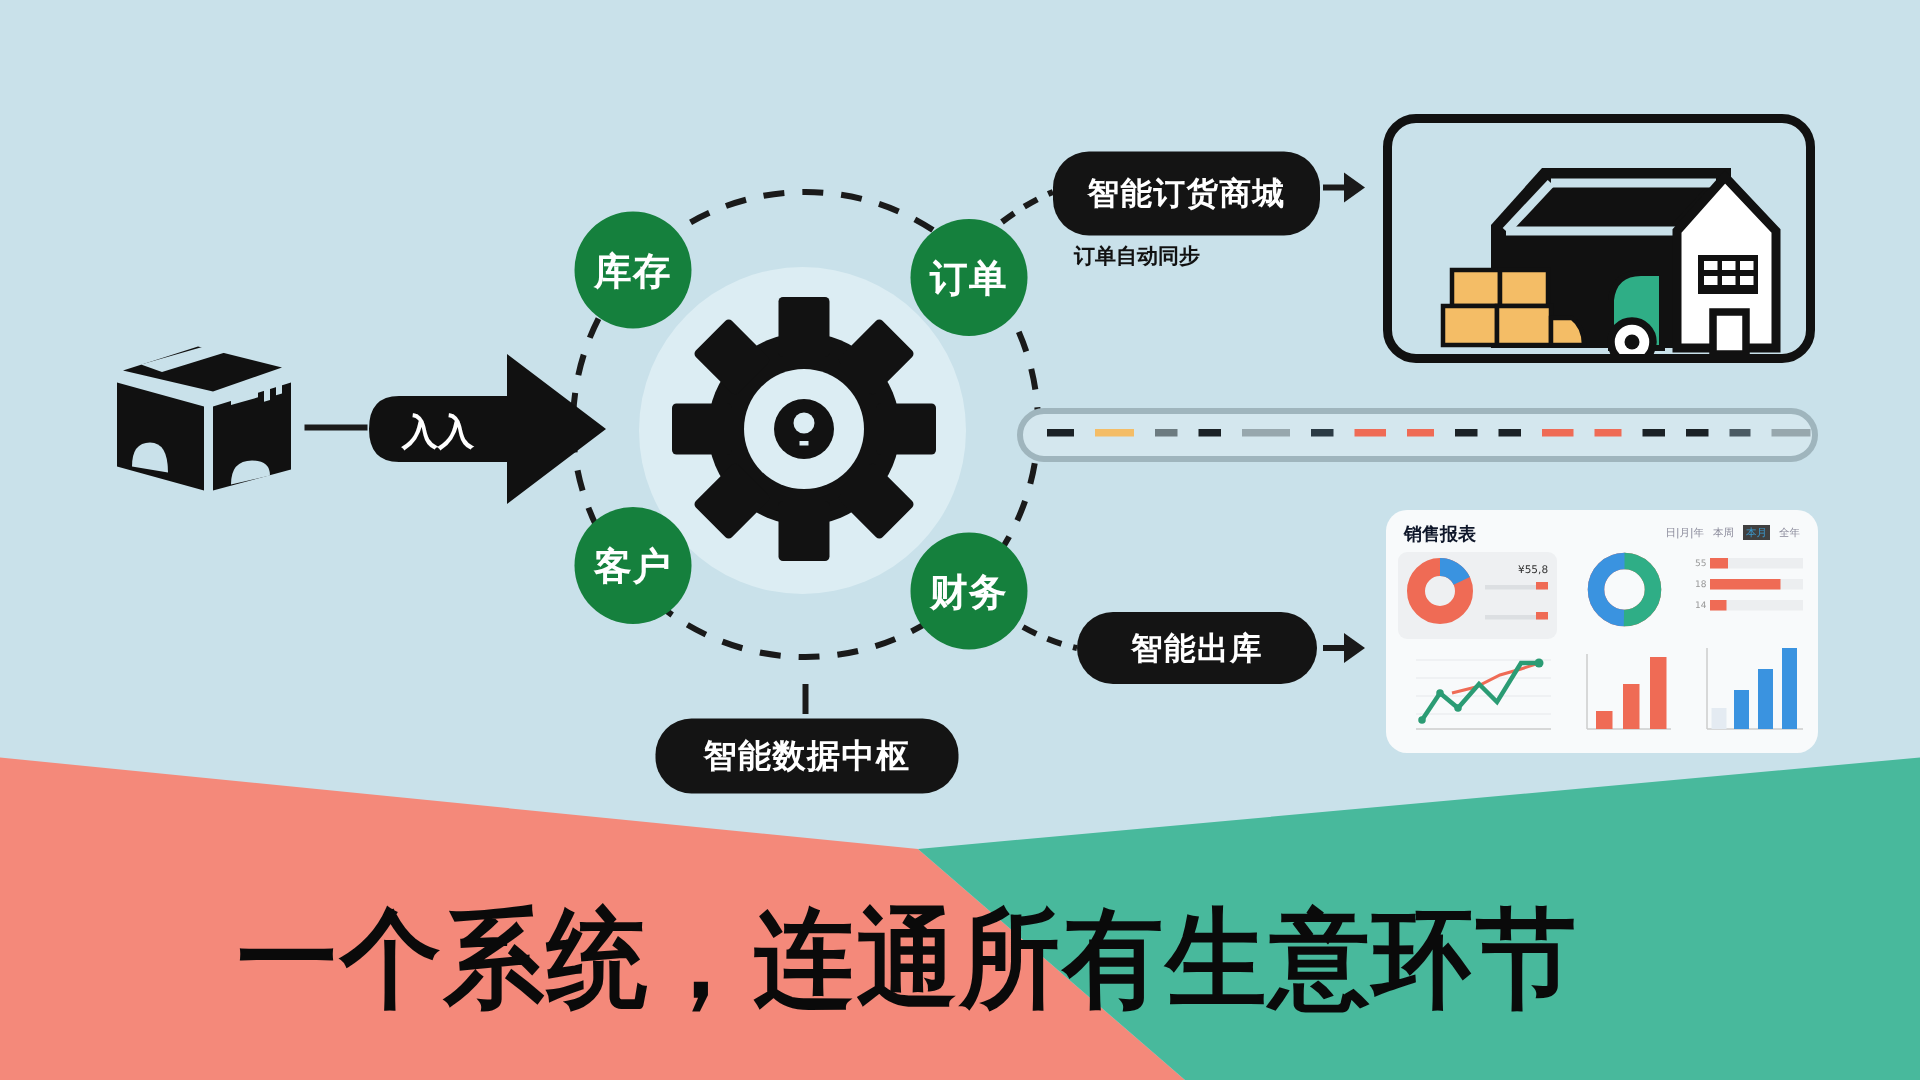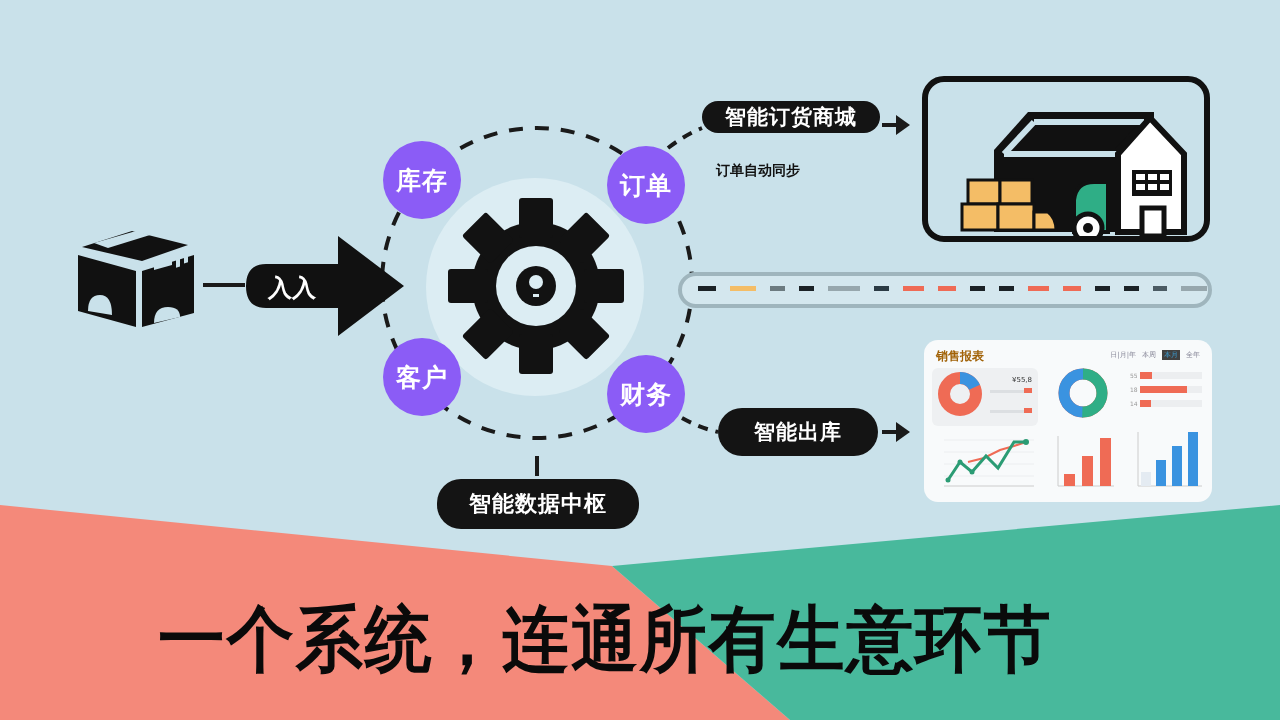--- a/index.html
+++ b/index.html
@@ -1,24 +1,24 @@
 <!DOCTYPE html>
 <html><head>
 <meta charset="utf-8">
 <style>
   html,body{margin:0;padding:0;}
   body{width:1280px;height:720px;overflow:hidden;position:relative;background:#c9e1ea;font-family:"DejaVu Sans","Liberation Sans",sans-serif;}
   .abs{position:absolute;}
   .bg-svg{position:absolute;left:0;top:0;}
   .pill{position:absolute;background:#141414;color:#fff;border-radius:24px;font-weight:bold;display:flex;align-items:center;justify-content:center;letter-spacing:1px;}
-  .node{position:absolute;width:78px;height:78px;border-radius:50%;background:#8b5cf6;color:#fff;font-weight:bold;font-size:25px;display:flex;align-items:center;justify-content:center;letter-spacing:1px;}
+  .node{position:absolute;width:78px;height:78px;border-radius:50%;background:#15803d;color:#fff;font-weight:bold;font-size:25px;display:flex;align-items:center;justify-content:center;letter-spacing:1px;}
   .label-dark{position:absolute;color:#111;font-weight:bold;}
   .headline{position:absolute;left:158px;top:592px;font-size:72px;font-weight:bold;color:#0a0a0a;letter-spacing:2px;white-space:nowrap;transform:scaleX(0.93);transform-origin:left top;}
   .dash-card{position:absolute;left:924px;top:340px;width:288px;height:162px;background:#f8fafb;border-radius:14px;}
-  .dash-title{position:absolute;left:12px;top:8px;font-size:12px;font-weight:bold;color:#a16207;}
+  .dash-title{position:absolute;left:12px;top:8px;font-size:12px;font-weight:bold;color:#0f172a;}
   .dash-tabs{position:absolute;right:12px;top:10px;display:flex;gap:6px;font-size:7px;color:#889;align-items:flex-end;}
   .dash-tabs span.active{background:#404040;color:#3a9ad0;padding:0 2px;}
   .tiny{font-size:6px;color:#999;}
 </style>
 </head>
 <body>
 
 <svg class="bg-svg" width="1280" height="720">
   <polygon points="0,505 612,566 790,720 0,720" fill="#f4897a"></polygon>
   <polygon points="612,566 1280,505 1280,720 790,720" fill="#48b99c"></polygon>
@@ -81,21 +81,21 @@
   <rect x="-3" y="8" width="6" height="3" fill="#dcedf3"></rect>
 </svg>
 
 <div class="node" style="left:383px;top:141px;">库存</div>
 <div class="node" style="left:607px;top:146px;">订单</div>
 <div class="node" style="left:383px;top:338px;">客户</div>
 <div class="node" style="left:607px;top:355px;">财务</div>
 
 <div class="pill" style="left:437px;top:479px;width:202px;height:50px;font-size:22px;">智能数据中枢</div>
 
-<div class="pill" style="left:702px;top:101px;width:178px;height:32px;font-size:21px;">智能订货商城</div>
+<div class="pill" style="left:702px;top:101px;width:178px;height:56px;font-size:21px;">智能订货商城</div>
 <div class="label-dark" style="left:716px;top:162px;font-size:14px;">订单自动同步</div>
 
 <div class="abs" style="left:922px;top:76px;width:288px;height:166px;border:6px solid #111;border-radius:22px;box-sizing:border-box;">
   <svg width="276" height="154" viewBox="0 0 276 154" class="abs" style="left:0;top:0;">
 
     <polygon points="66,150 66,68 100,30 226,30 226,150" fill="#111"></polygon>
     <polygon points="76,72 106,40 210,40 180,72" fill="#c9e1ea" opacity="0"></polygon>
     <polygon points="80,68 108,40 212,40 186,68" fill="#111" stroke="#c9e1ea" stroke-width="0"></polygon>
     <line x1="76" y1="72" x2="190" y2="72" stroke="#c9e1ea" stroke-width="6"></line>
     <line x1="76" y1="72" x2="106" y2="40" stroke="#c9e1ea" stroke-width="6"></line>

